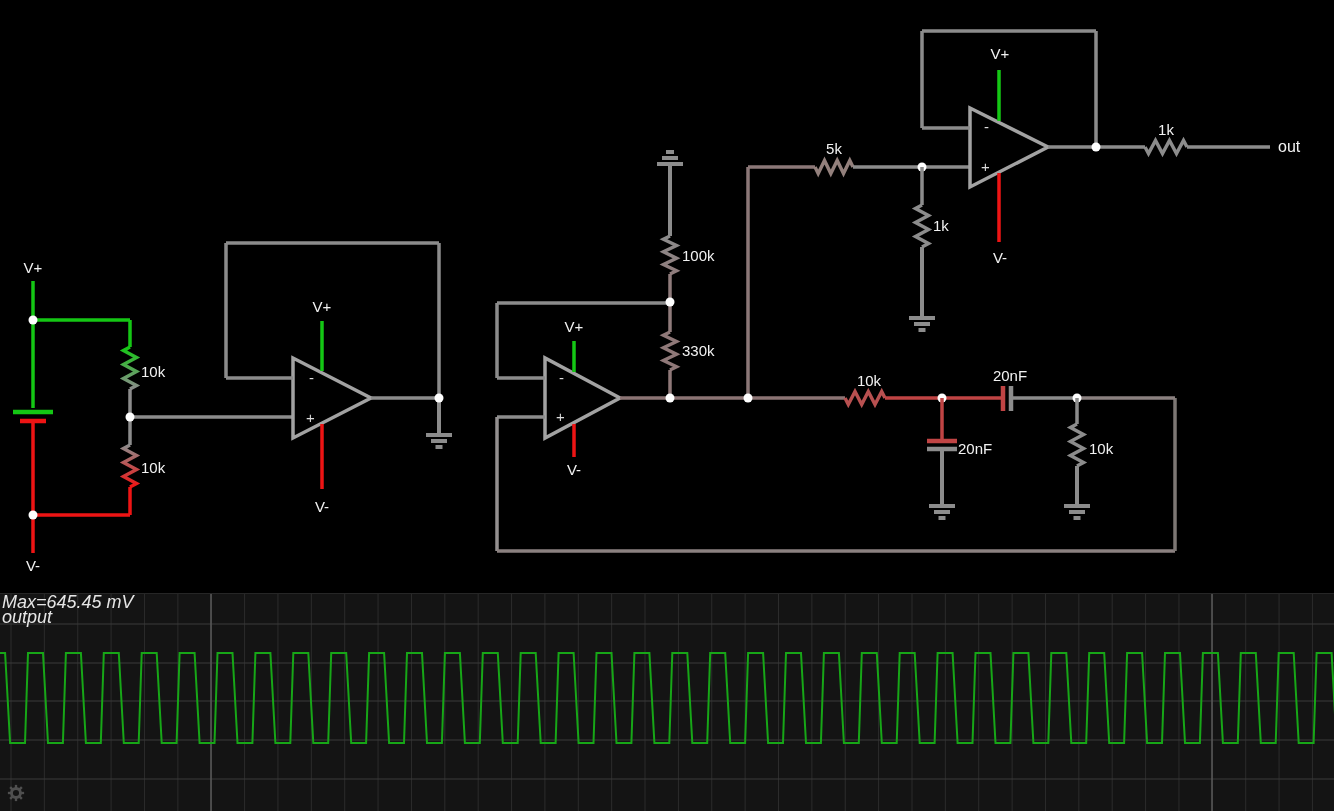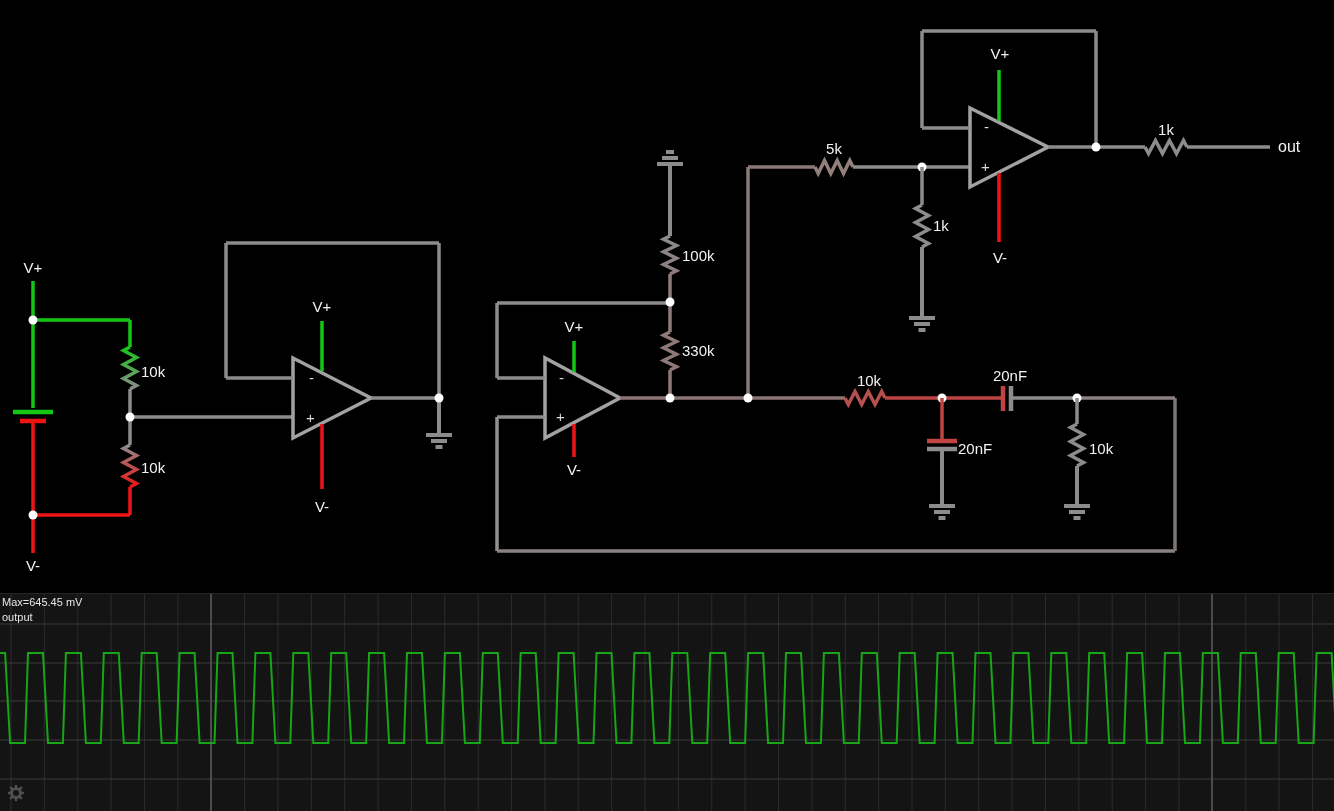--- a/index.html
+++ b/index.html
@@ -7,22 +7,22 @@
     width:1334px;height:811px;background:#000;overflow:hidden;position:relative;
     font-family:"Liberation Sans",sans-serif;
   }
   #schematic{position:absolute;left:0;top:0;}
   #schematic text{fill:#f2f2f2;font-size:15px;}
   #schematic text.opin{fill:#dcdcdc;font-size:15px;}
   #schematic text.outlbl{font-size:16px;}
   #scope{position:absolute;left:0;top:593px;width:1334px;height:218px;background:#141414;border-top:1px solid #262626;}
   #scope-svg{position:absolute;left:0;top:0;}
   .scope-readout{
-    position:absolute;left:2px;top:1px;color:#e6e6e6;font-size:11px;line-height:14.5px;
-    white-space:pre;pointer-events:none;
+    position:absolute;left:2px;top:1px;color:#e6e6e6;font-size:18px;line-height:14.5px;
+    white-space:pre;pointer-events:none;font-style:italic;
   }
   .gear{position:absolute;left:7px;top:190px;width:18px;height:18px;}
 </style>
 </head>
 <body>
 
 <svg id="schematic" width="1334" height="593" viewBox="0 0 1334 593">
   <defs>
     <linearGradient id="gGreenGray" gradientUnits="userSpaceOnUse" x1="130" y1="347" x2="130" y2="389">
       <stop offset="0" stop-color="#14c714"></stop>

